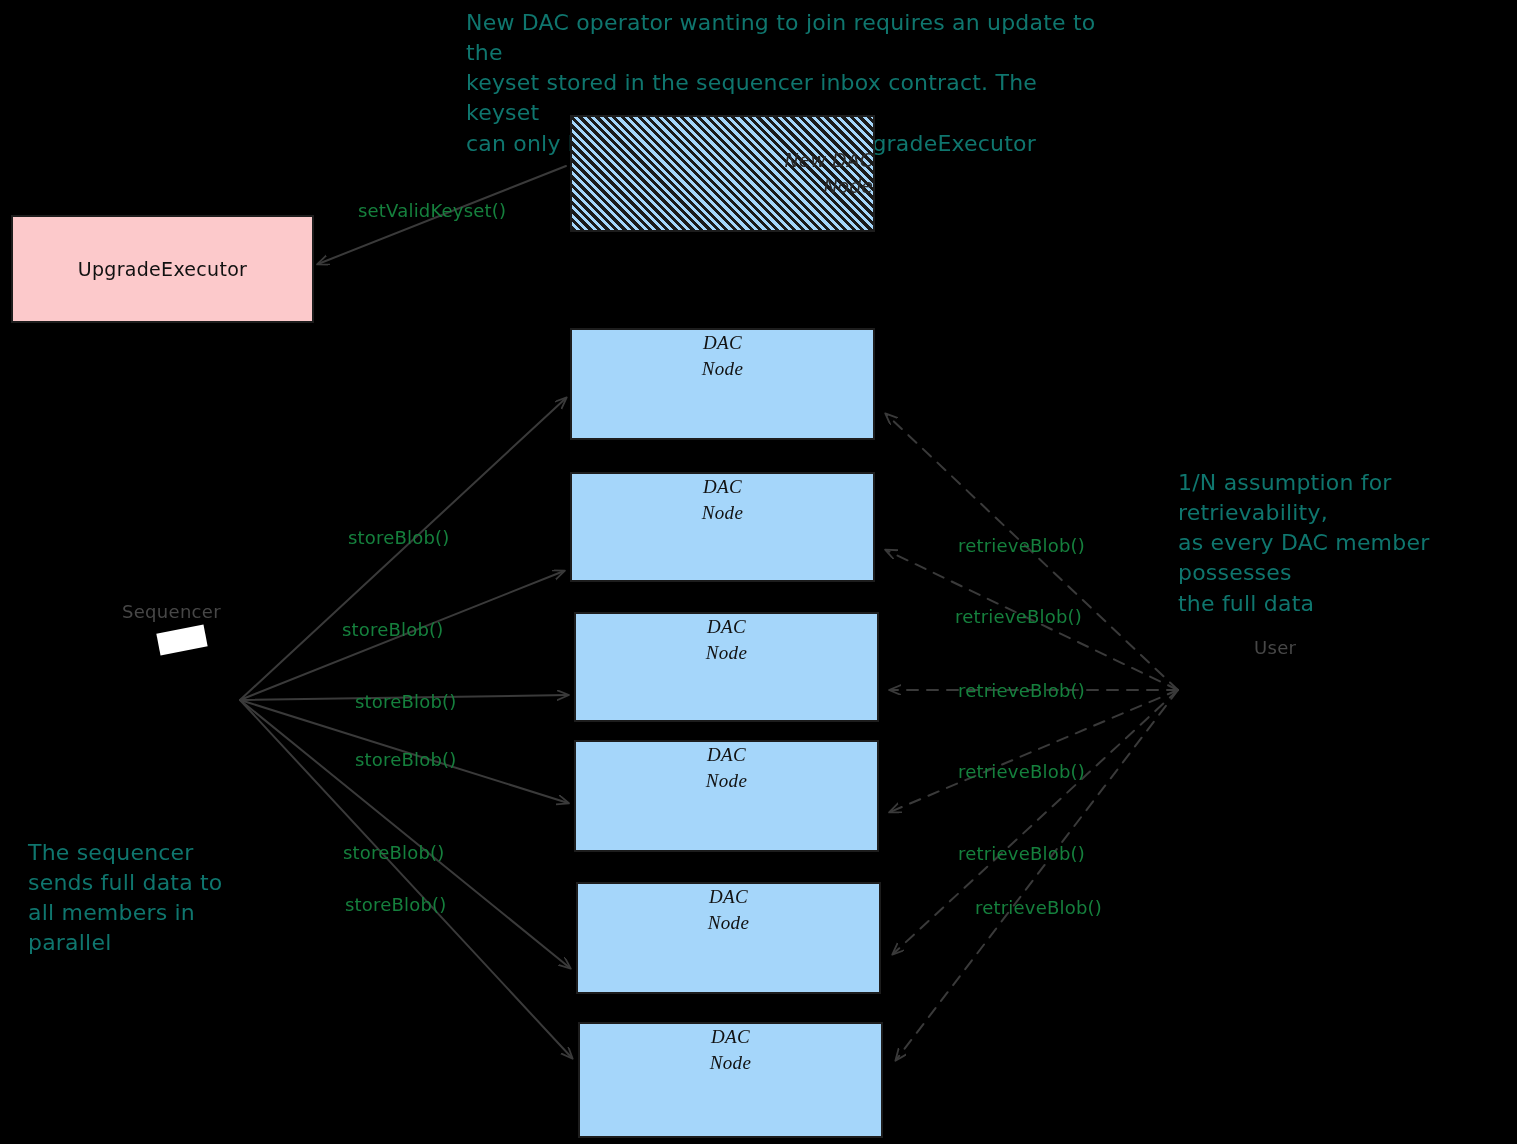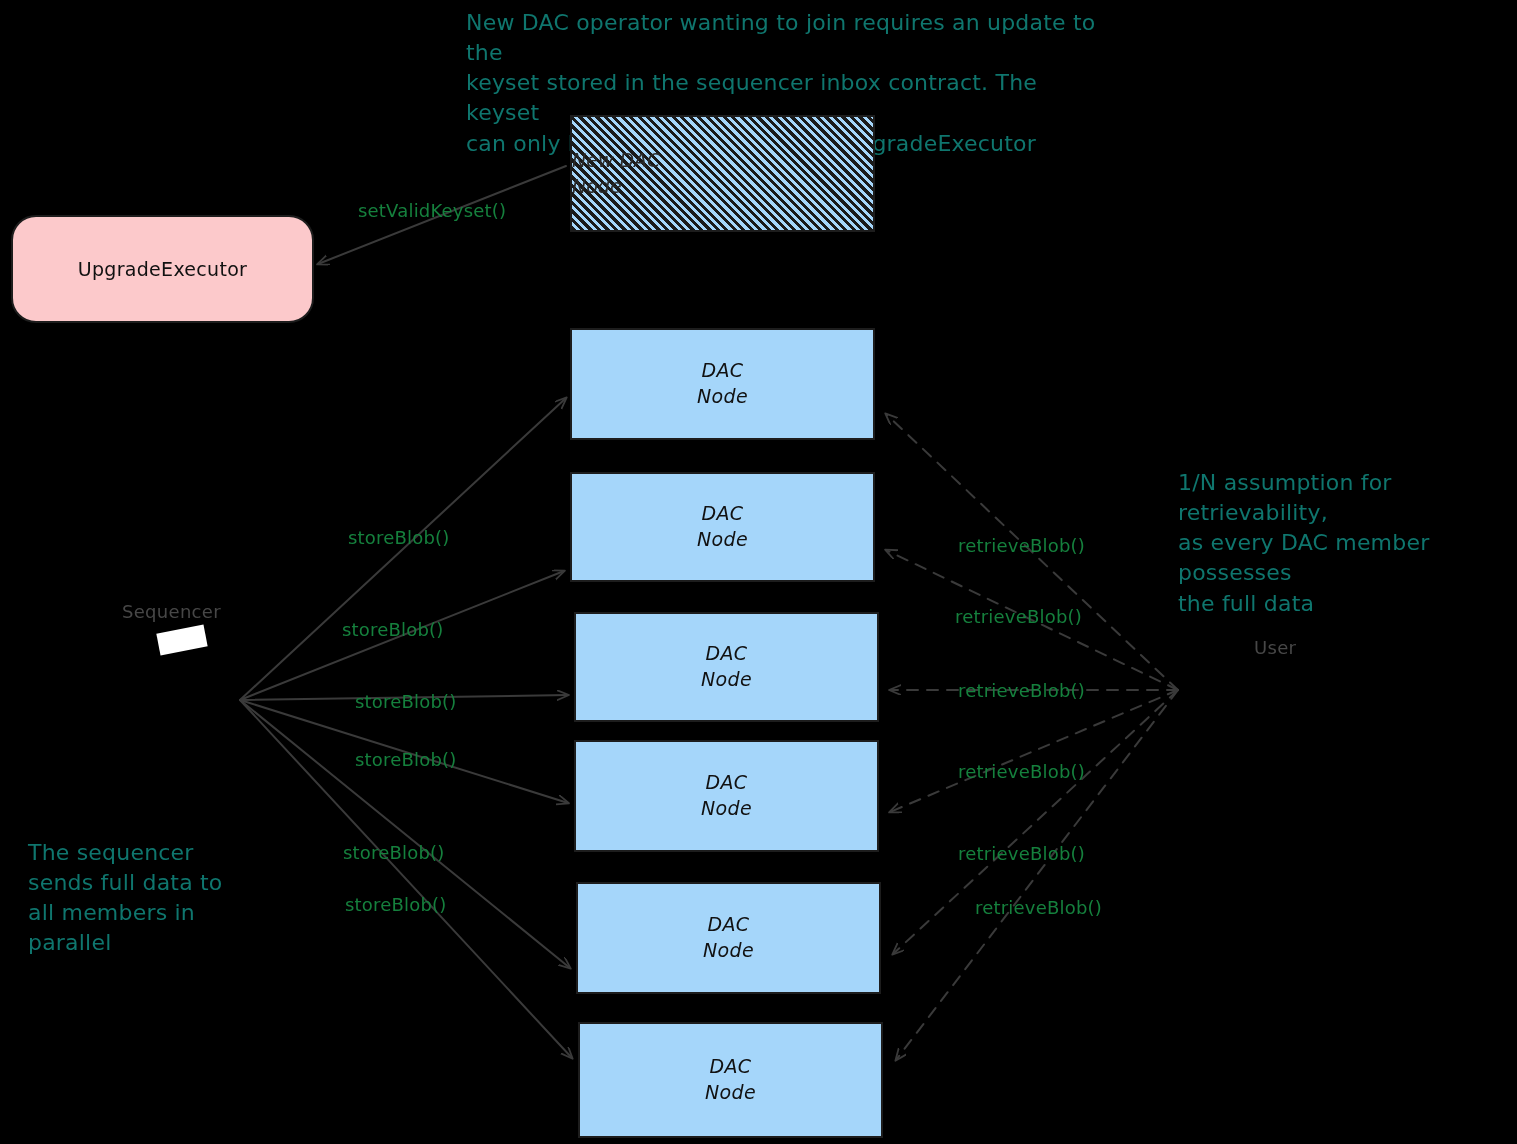--- a/index.html
+++ b/index.html
@@ -24,41 +24,42 @@
     pointer-events: none;
   }
   .node-box {
     position: absolute;
     background: #a5d6fa;
     border: 2px solid #1d1d1d;
     box-sizing: border-box;
     display: flex;
     flex-direction: column;
     align-items: center;
-    justify-content: center;
+    justify-content: flex-start;
     color: #111111;
     font-size: 19px;
     line-height: 1.35;
     font-style: italic;
     letter-spacing: 0.4px;
+    font-family: Liberation Serif, serif;
   }
   .node-box .ln { display: block; }
   .hatch-box {
     position: absolute;
     box-sizing: border-box;
     border: 2px solid #1d1d1d;
     background-color: #a5d6fa;
     background-image: repeating-linear-gradient(
       45deg,
       #1a1a1a 0px, #1a1a1a 3px,
       #a5d6fa 3px, #a5d6fa 6px
     );
     display: flex;
     flex-direction: column;
-    align-items: flex-start;
+    align-items: flex-end;
     justify-content: center;
     color: #2a2a2a;
     font-size: 19px;
     line-height: 1.35;
     font-style: italic;
   }
   .exec-box {
     position: absolute;
     box-sizing: border-box;
     background: #fcc9cb;
@@ -135,21 +136,21 @@
 
   <div class="note" style="left:466px; top:8px; width:640px;">New DAC operator wanting to join requires an update to the
 keyset stored in the sequencer inbox contract. The keyset
 can only be updated through the UpgradeExecutor</div>
 
   <div class="hatch-box" id="new-dac-node" style="left: 570px; top: 115px; width: 305px; height: 117px;">
     <span class="ln">New DAC</span>
     <span class="ln">Node</span>
   </div>
 
-  <div class="exec-box" id="upgrade-executor" style="left: 11px; top: 215px; width: 303px; height: 108px; border-radius: 25px;">
+  <div class="exec-box" id="upgrade-executor" style="left: 11px; top: 215px; width: 303px; height: 108px;">
     <span>UpgradeExecutor</span>
   </div>
 
   <div id="dac-node-host">
       <div class="node-box" style="left: 570px; top: 328px; width: 305px; height: 112px;">
         <span class="ln">DAC</span>
         <span class="ln">Node</span>
       </div>
       <div class="node-box" style="left: 570px; top: 472px; width: 305px; height: 110px;">
         <span class="ln">DAC</span>

